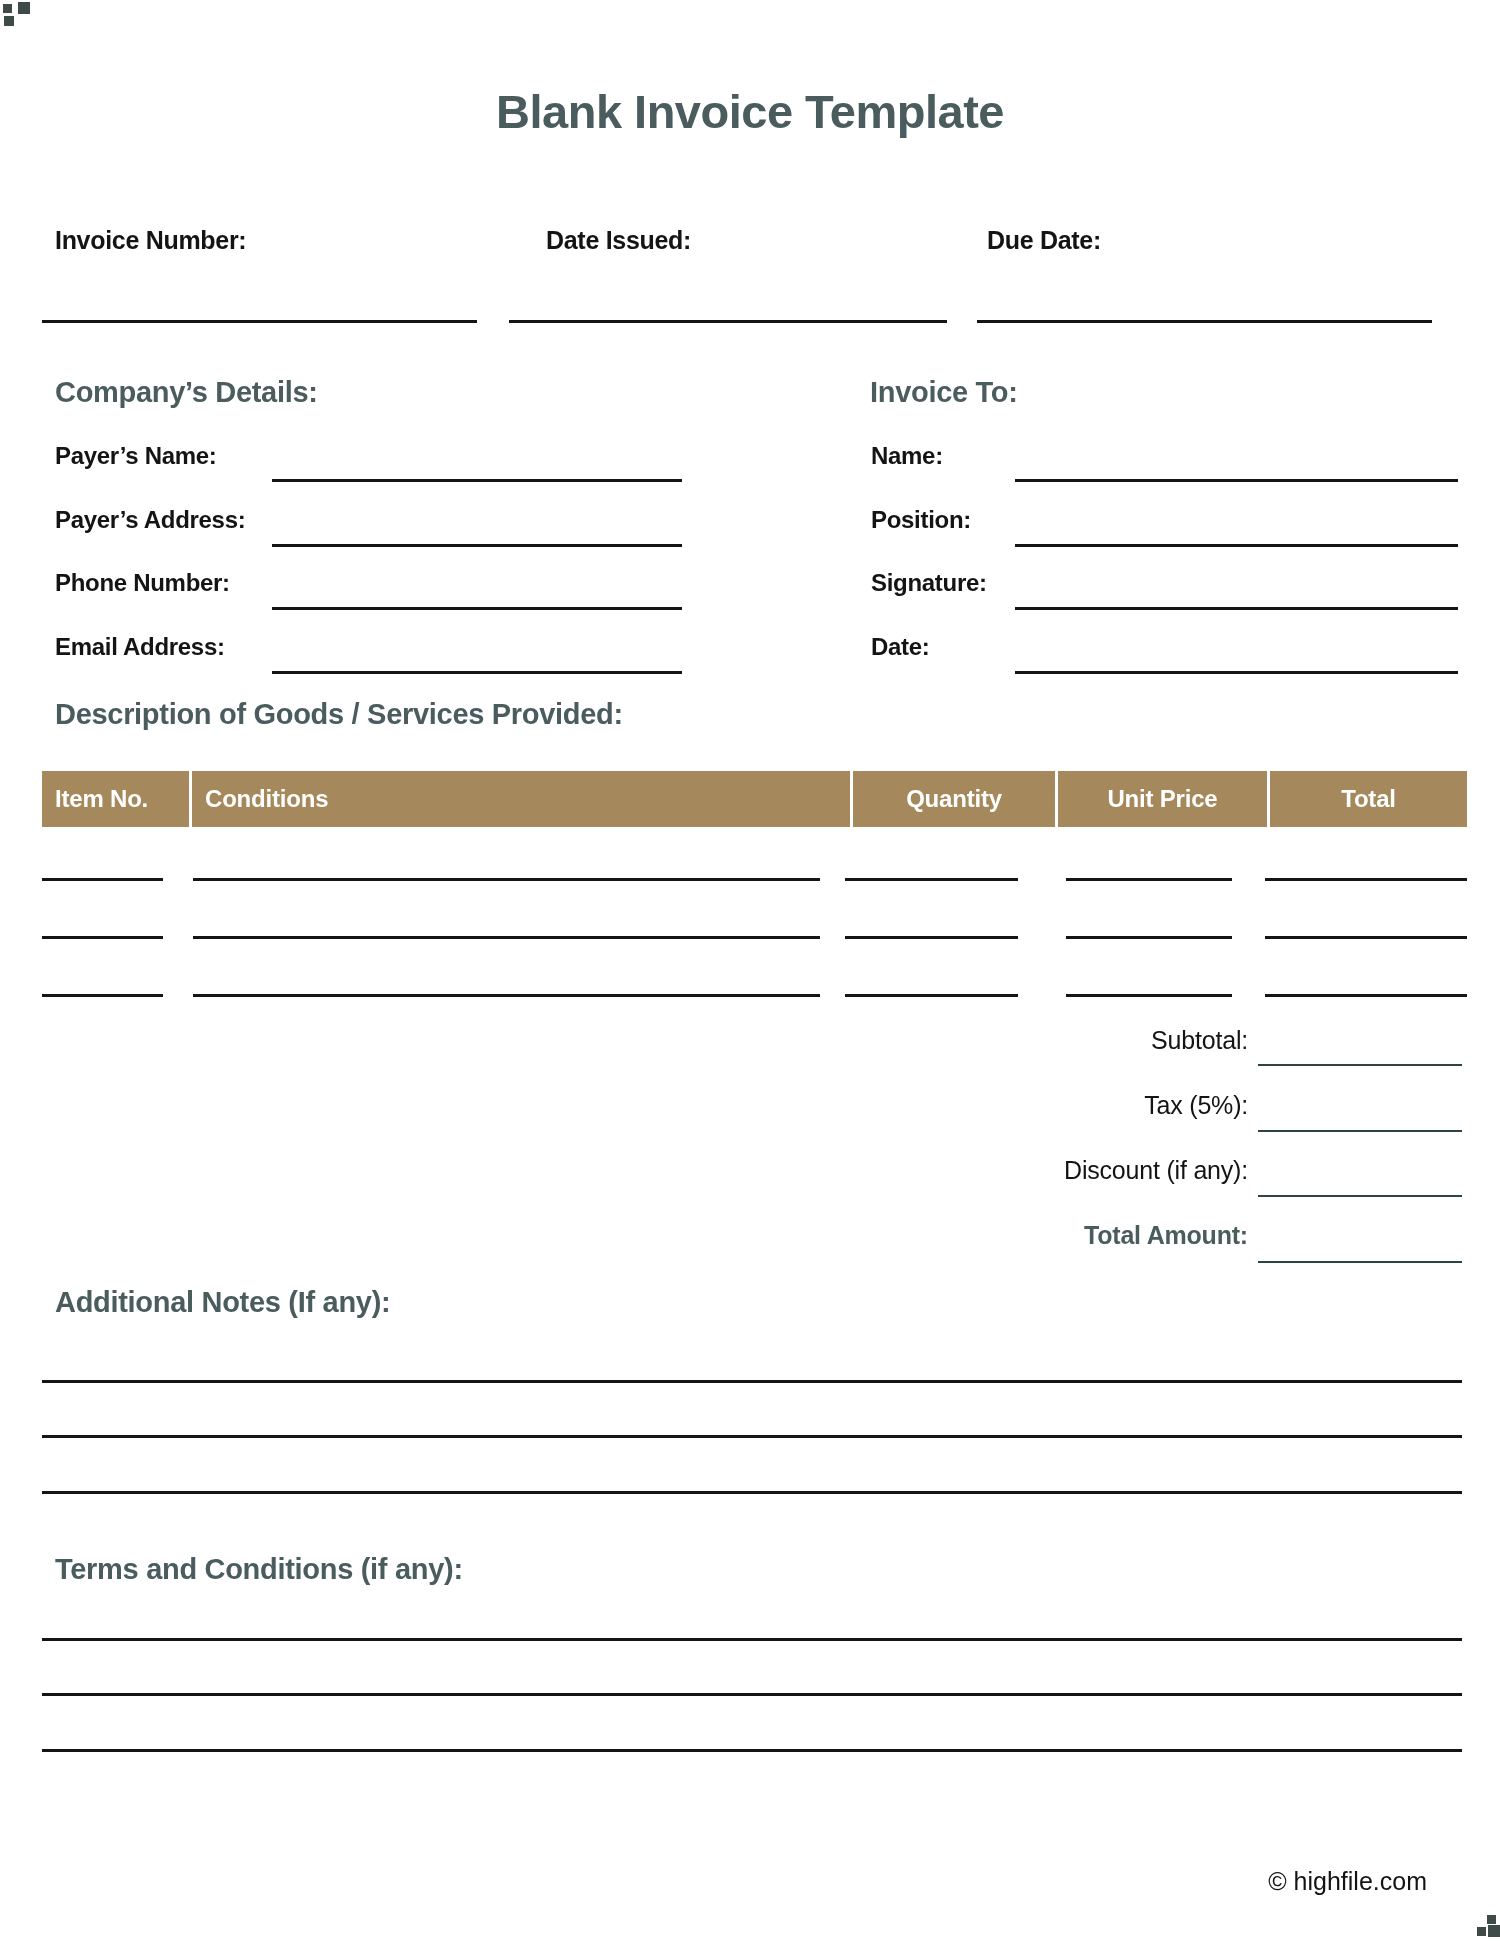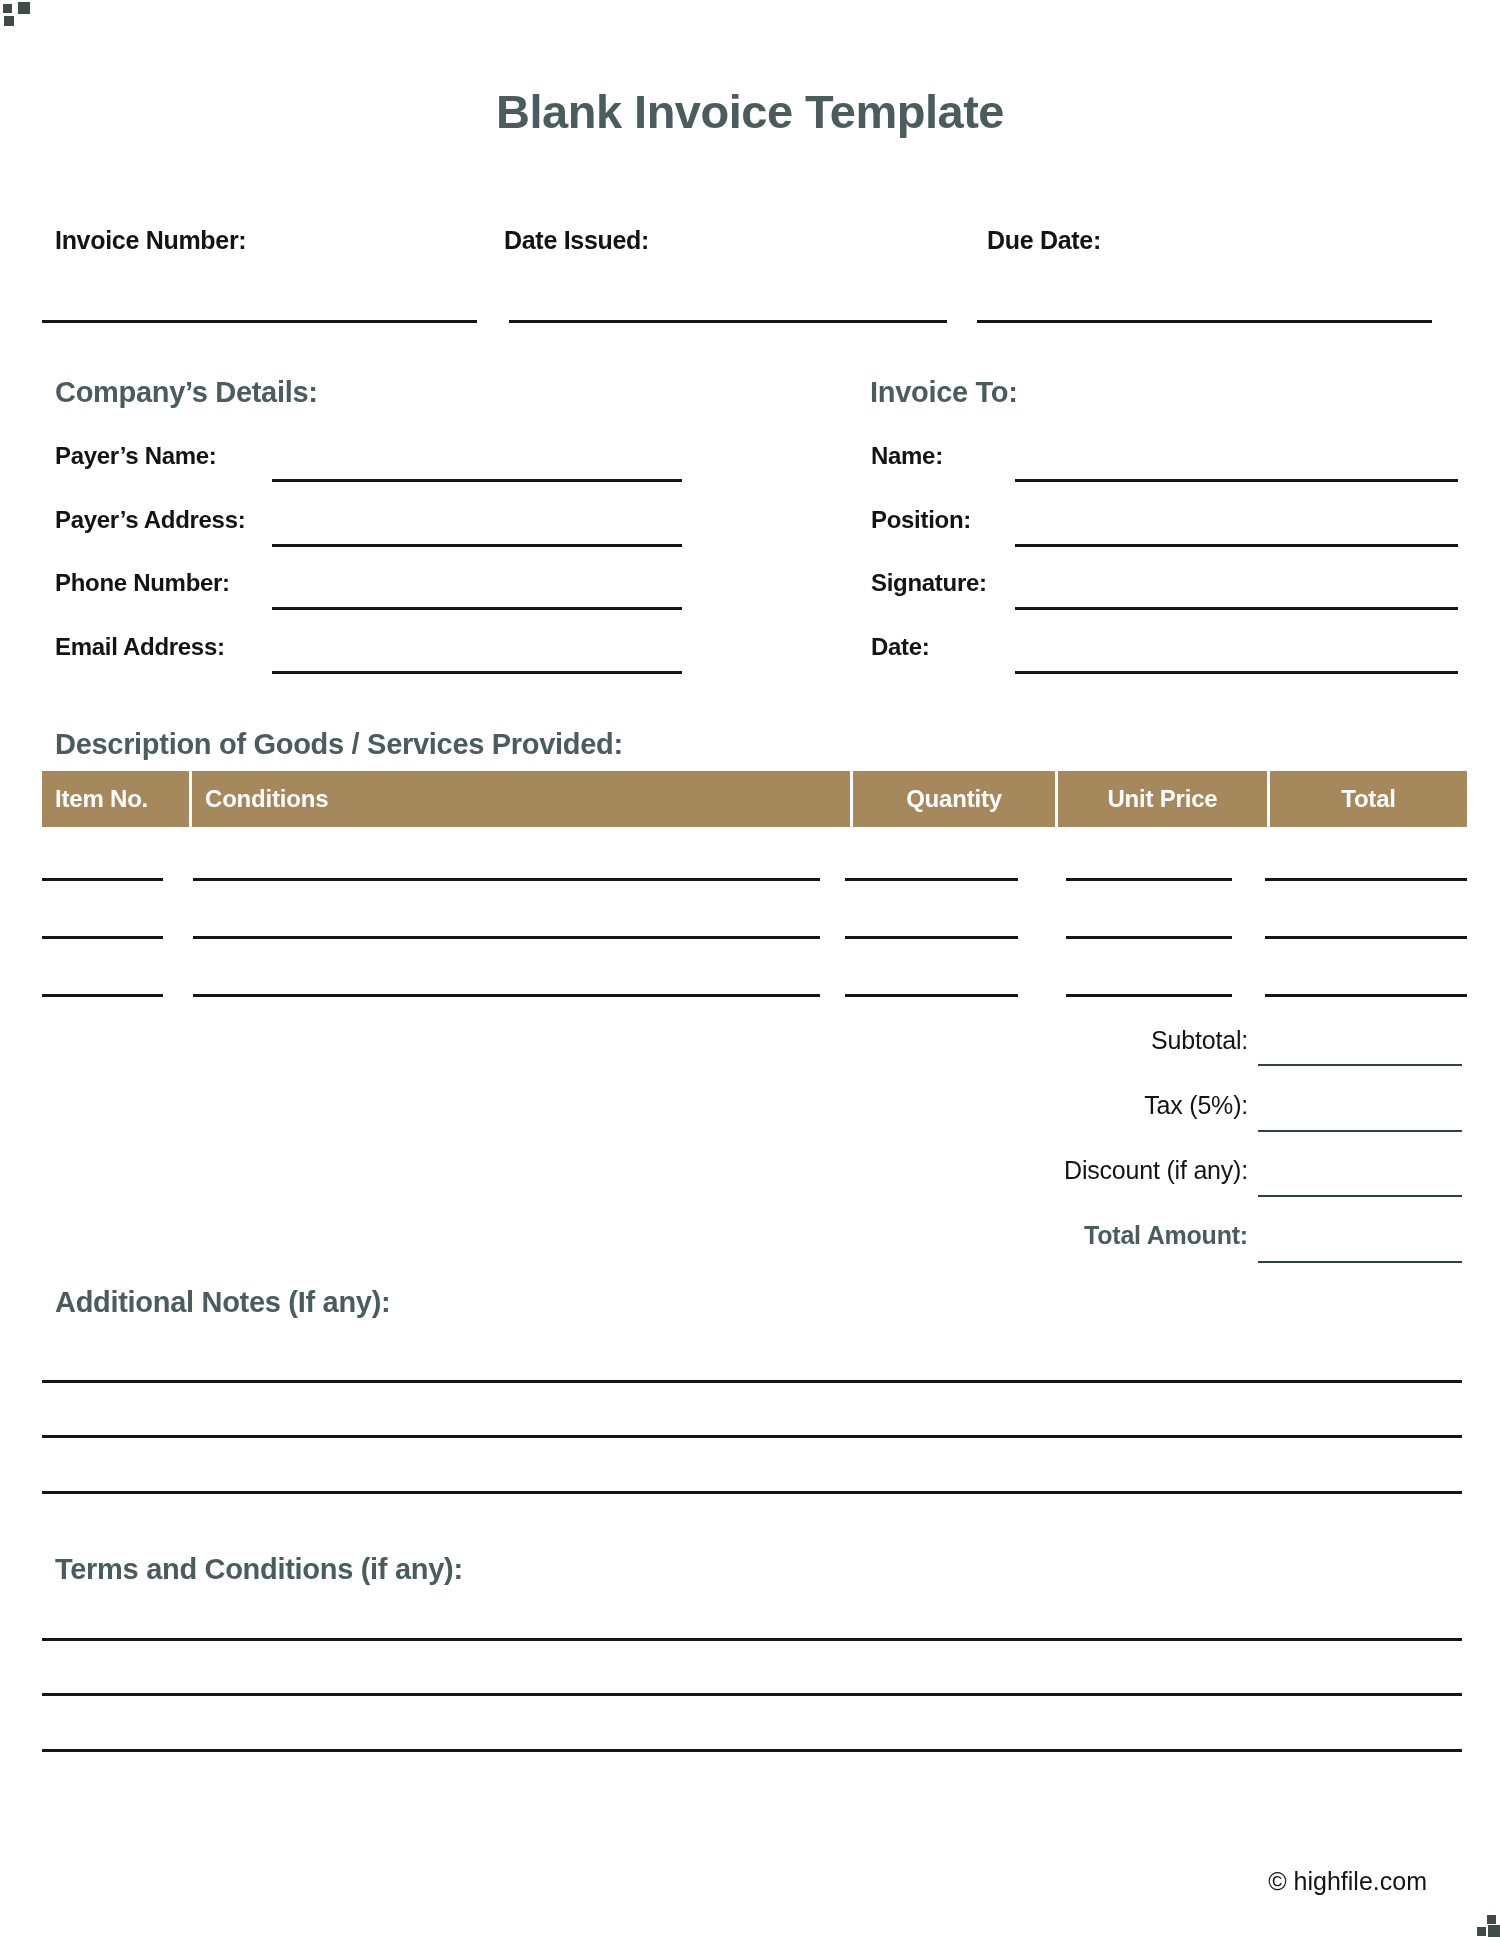--- a/index.html
+++ b/index.html
@@ -46,21 +46,21 @@
 
   <div class="corner" style="left:3px;top:2px;width:30px;height:27px;">
     <span class="sq" style="left:0;top:2px;width:9px;height:9px;"></span>
     <span class="sq" style="left:15px;top:0;width:12px;height:12px;"></span>
     <span class="sq" style="left:1px;top:14px;width:10px;height:10px;"></span>
   </div>
 
   <div class="title">Blank Invoice Template</div>
 
   <div class="lbl" style="left:55px;top:226px;text-align:right;">Invoice Number:</div>
-  <div class="lbl" style="left:504px;top:226px;">Date Issued:</div>
+  <div class="lbl" style="left:546px;top:226px;">Date Issued:</div>
   <div class="lbl" style="left:987px;top:226px;">Due Date:</div>
   <div class="line" style="left:42px;top:320px;width:435px;"></div>
   <div class="line" style="left:509px;top:320px;width:438px;"></div>
   <div class="line" style="left:977px;top:320px;width:455px;"></div>
 
   <div class="heading" style="left:55px;top:376px;">Company’s Details:</div>
   <div class="lbl sm" style="left:55px;top:442px;">Payer’s Name:</div>
   <div class="lbl sm" style="left:55px;top:506px;">Payer’s Address:</div>
   <div class="lbl sm" style="left:55px;top:569px;">Phone Number:</div>
   <div class="lbl sm" style="left:55px;top:633px;">Email Address:</div>
@@ -72,21 +72,21 @@
   <div class="heading" style="left:870px;top:376px;">Invoice To:</div>
   <div class="lbl sm" style="left:871px;top:442px;">Name:</div>
   <div class="lbl sm" style="left:871px;top:506px;">Position:</div>
   <div class="lbl sm" style="left:871px;top:569px;">Signature:</div>
   <div class="lbl sm" style="left:871px;top:633px;">Date:</div>
   <div class="line" style="left:1015px;top:479px;width:443px;"></div>
   <div class="line" style="left:1015px;top:544px;width:443px;"></div>
   <div class="line" style="left:1015px;top:607px;width:443px;"></div>
   <div class="line" style="left:1015px;top:671px;width:443px;"></div>
 
-  <div class="heading" style="left:55px;top:728px;text-align:center;">Description of Goods / Services Provided:</div>
+  <div class="heading" style="left:55px;top:698px;text-align:center;">Description of Goods / Services Provided:</div>
   <div class="thead">
     <div class="thcell left" style="width:147px;">Item No.</div>
     <div class="thcell left" style="width:658px;">Conditions</div>
     <div class="thcell center" style="width:202px;">Quantity</div>
     <div class="thcell center" style="width:209px;">Unit Price</div>
     <div class="thcell center" style="width:197px;">Total</div>
   </div>
 
   <div>
     <div class="line" style="left:42px;top:878px;width:121px;"></div>

